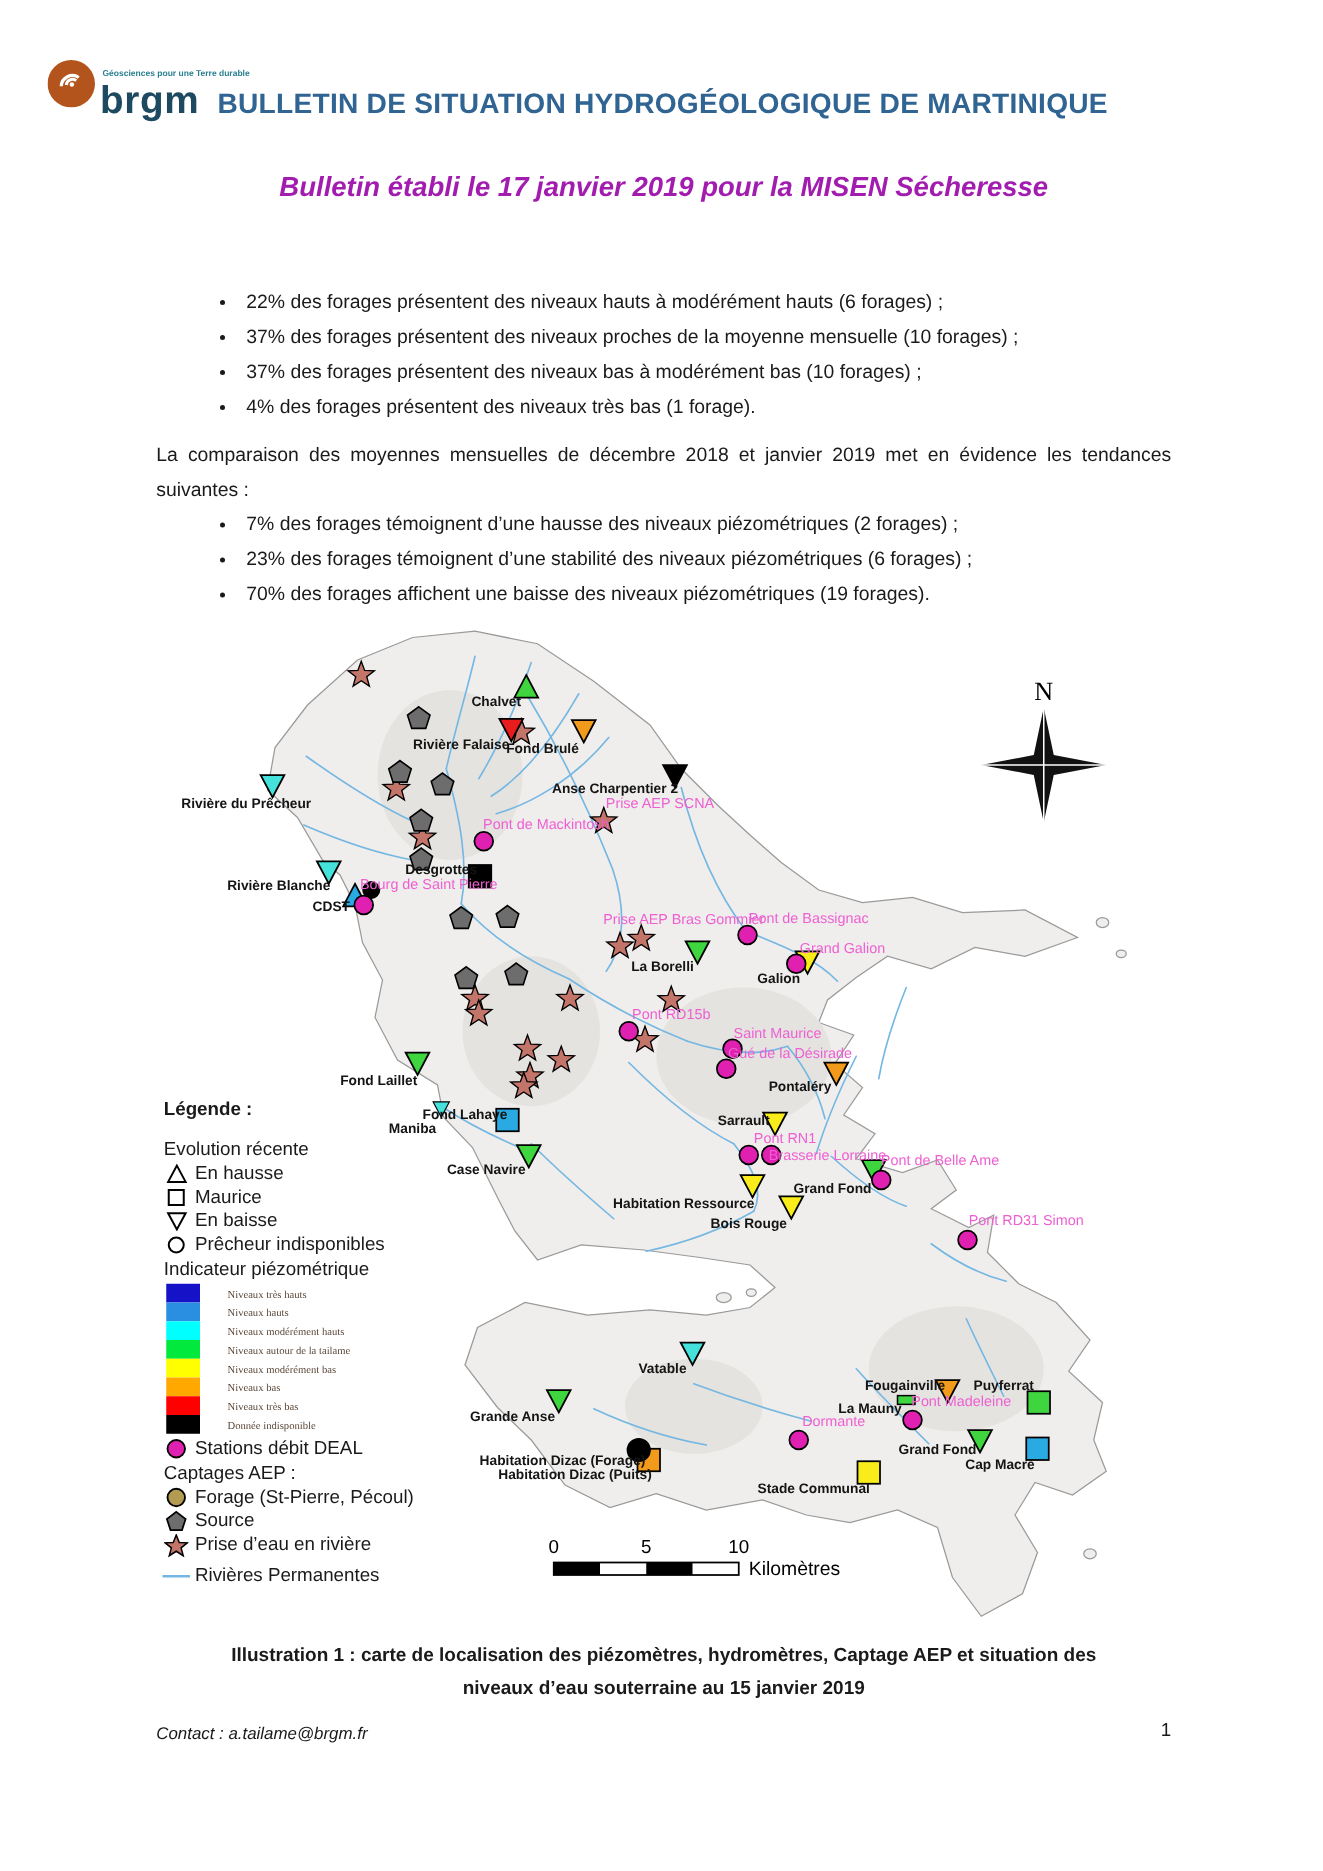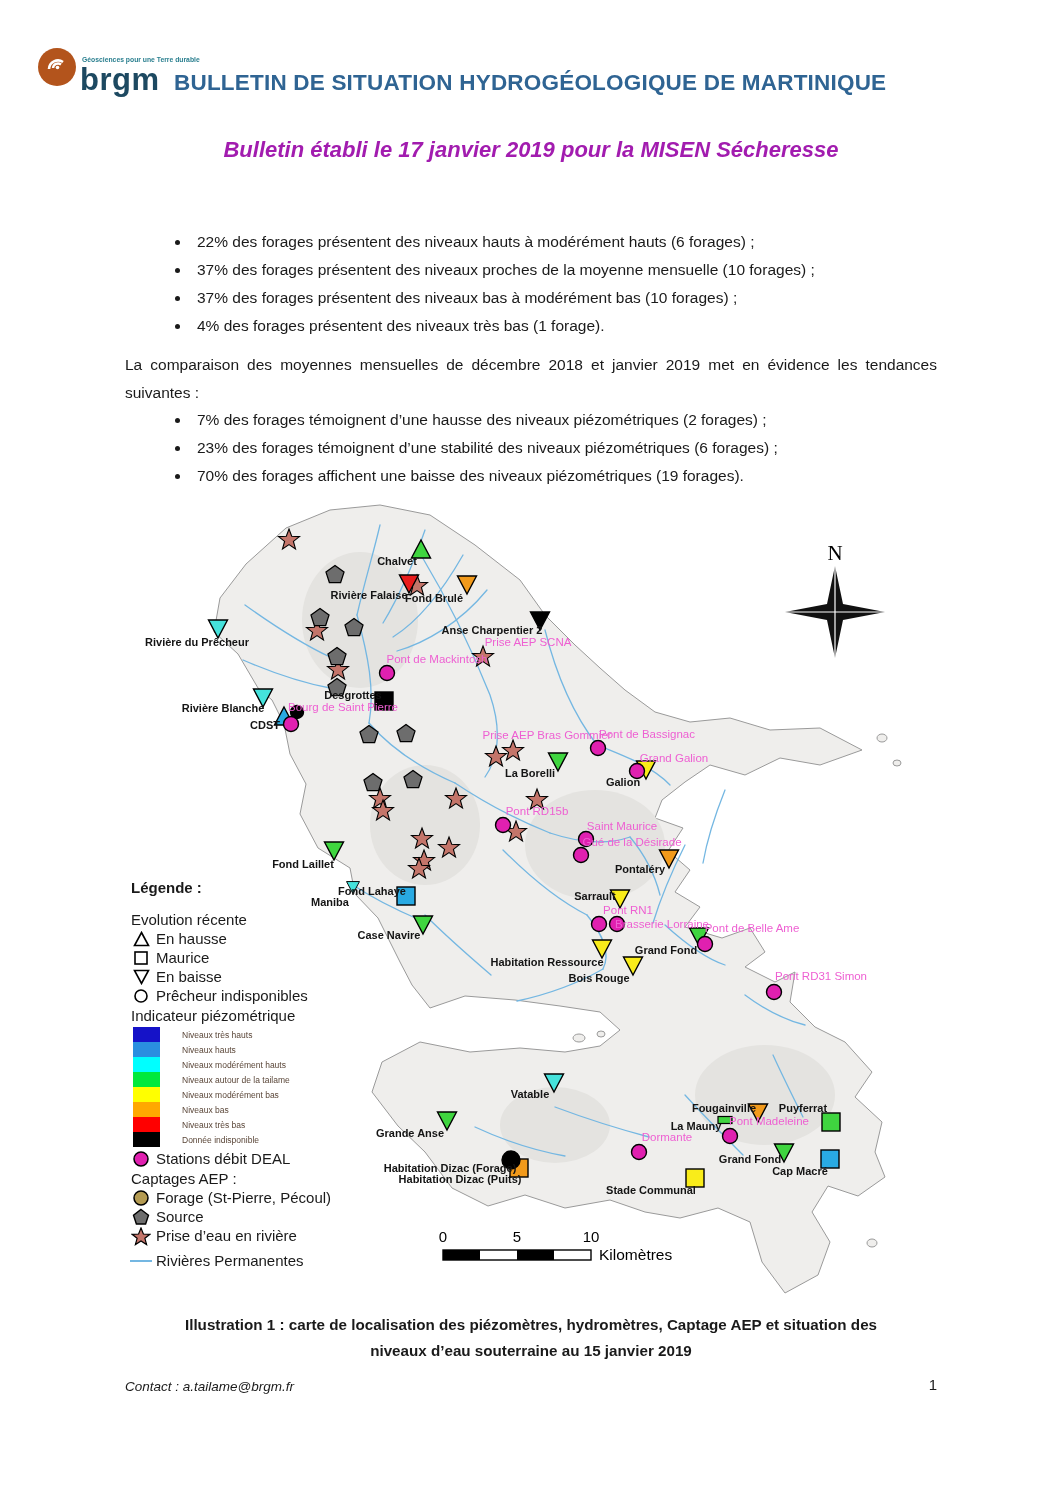--- a/index.html
+++ b/index.html
@@ -28,21 +28,21 @@
   .north-n{font:21px "Liberation Serif",serif;fill:#000;text-anchor:middle;}
   
   .legend{position:absolute;left:6px;top:384px;width:250px;}
   .lg-title{font-size:15px;font-weight:bold;margin:0 0 15px 0;}
   .lg-sub{font-size:15px;margin:1px 0 2px 0;}
   .lg-row{display:flex;align-items:flex-start;height:19px;gap:5px;font-size:15px;}
   .lg-sym{width:20px;height:18px;flex:none;display:flex;align-items:center;justify-content:center;}
   .swatches{margin:3px 0 3px 2px;}
   .sw-row{display:flex;align-items:center;height:15px;}
   .sw{width:27px;height:15px;flex:none;}
-  .sw-label{font-size:8.5px;color:#5a4638;margin-left:22px;white-space:nowrap;}
+  .sw-label{font-size:8.5px;color:#5a4638;margin-left:22px;white-space:nowrap;font-family:Liberation Serif, serif;}
   .lg-gap{height:6px;}
   .riverline{width:22px;height:2px;flex:none;margin-left:0;}
   
   .caption{position:absolute;left:125px;top:1312px;width:812px;text-align:center;font-size:15.2px;font-weight:bold;line-height:26px;}
   .footer-contact{position:absolute;left:125px;top:1379px;font-size:13.5px;font-style:italic;}
   .page-number{position:absolute;left:905px;top:1376px;width:32px;text-align:right;font-size:15px;}
 </style>
 </head>
 <body>
 

